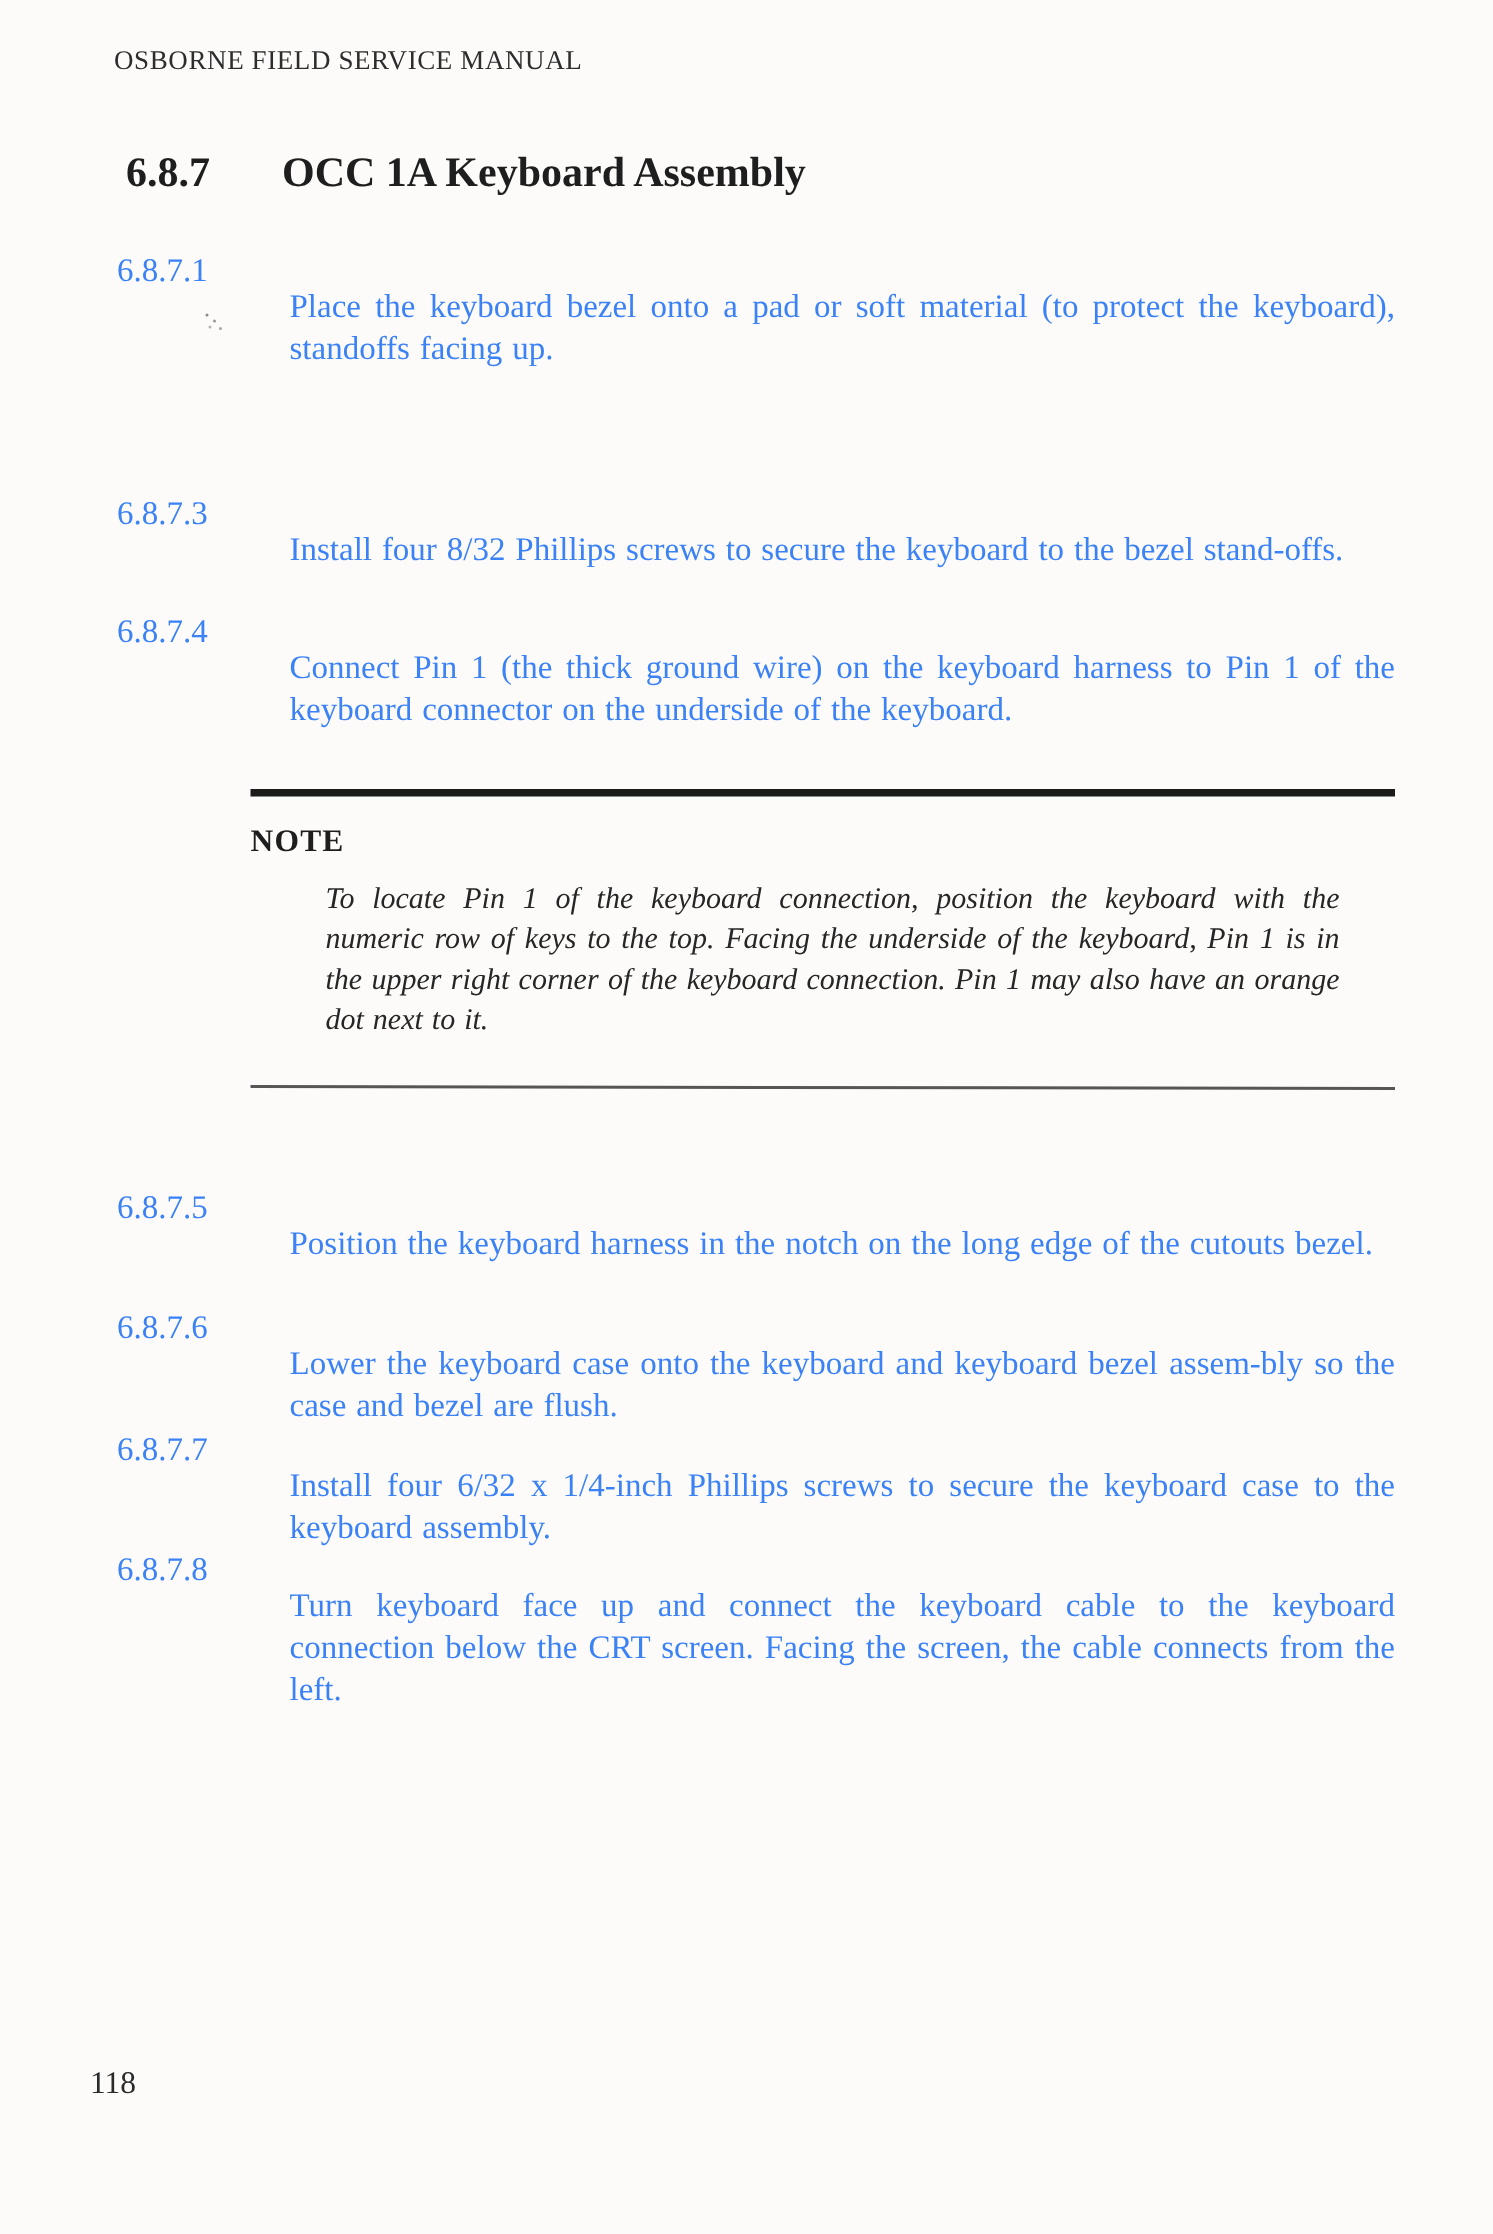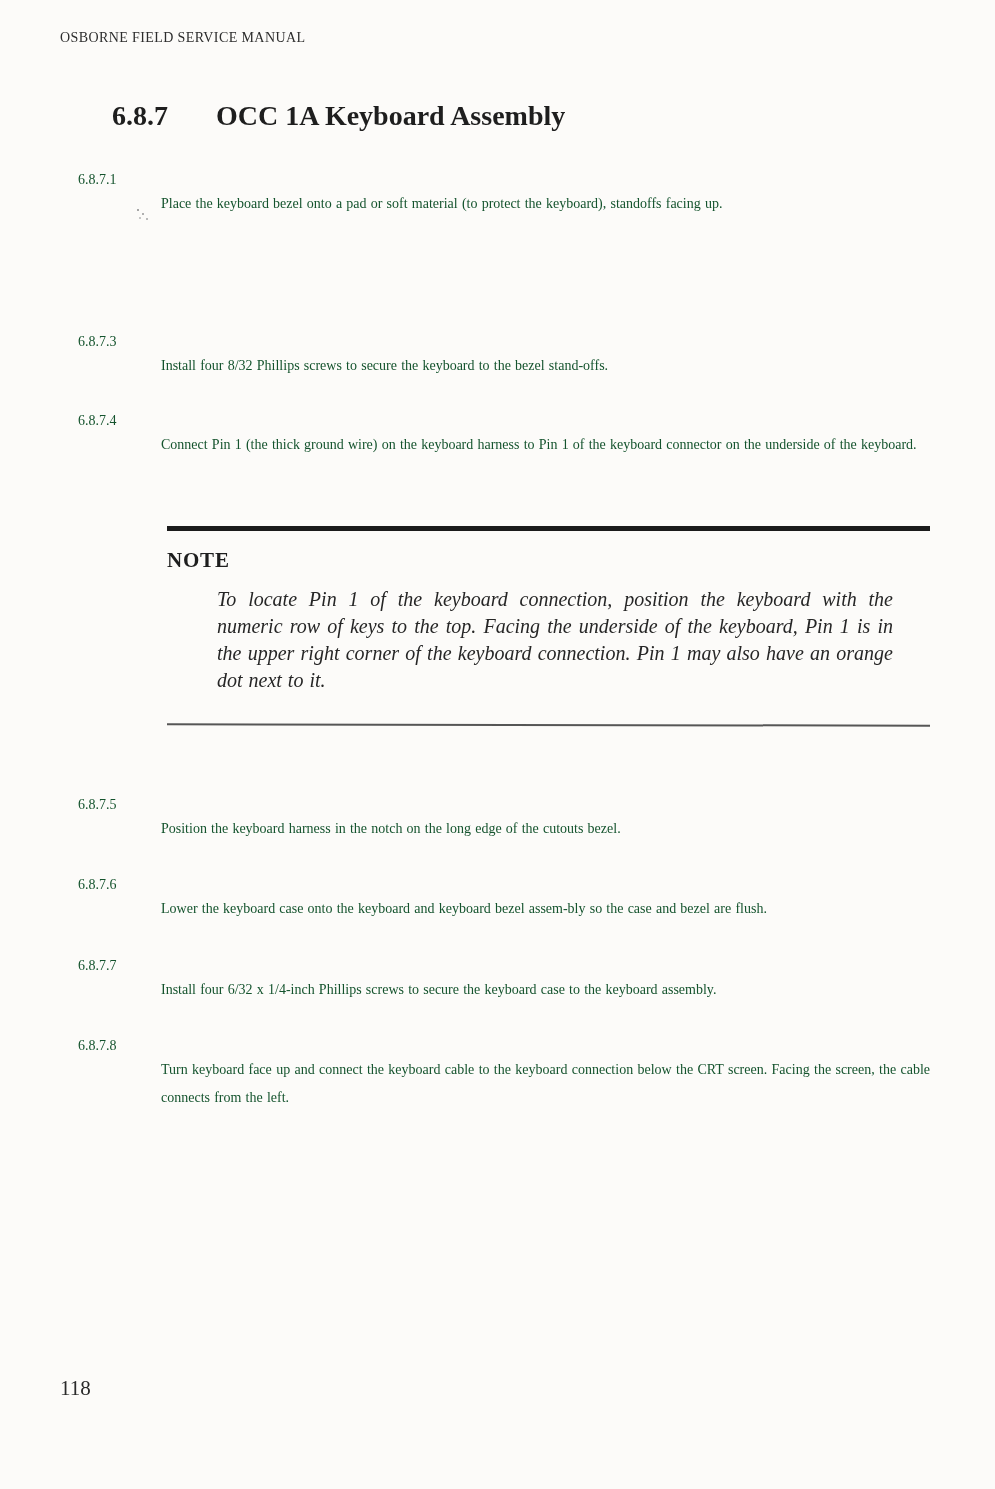--- a/index.html
+++ b/index.html
@@ -14,49 +14,49 @@
     color: #282828;
     position: relative;
     overflow: hidden;
   }
   .page {
     position: absolute;
     inset: 0;
   }
   .running-header {
     position: absolute;
-    left: 60px;
+    left: 76px;
     top: 30px;
-    font-size: 14px;
+    font-size: 18px;
     letter-spacing: 0.4px;
     color: #2d2d2d;
     white-space: nowrap;
   }
   .section-heading {
     position: absolute;
     left: 84px;
     top: 100px;
     font-weight: bold;
     font-size: 28px;
     color: #1e1e1e;
     white-space: nowrap;
   }
   .sec-num {
     display: inline-block;
     width: 104px;
-    margin-left: 28px;
   }
   .step {
     position: absolute;
     left: 78px;
     width: 852px;
     display: flex;
-    font-size: 14px;
+    font-size: 22px;
     line-height: 28px;
-    color: #14532d;
+    color: #3b82f6;
+    gap: 32px;
   }
   .step-num {
     flex: 0 0 83px;
   }
   .step-body {
     flex: 1;
     text-align: justify;
     text-align-last: left;
     word-spacing: 0.05em;
     margin-top: 24px;

